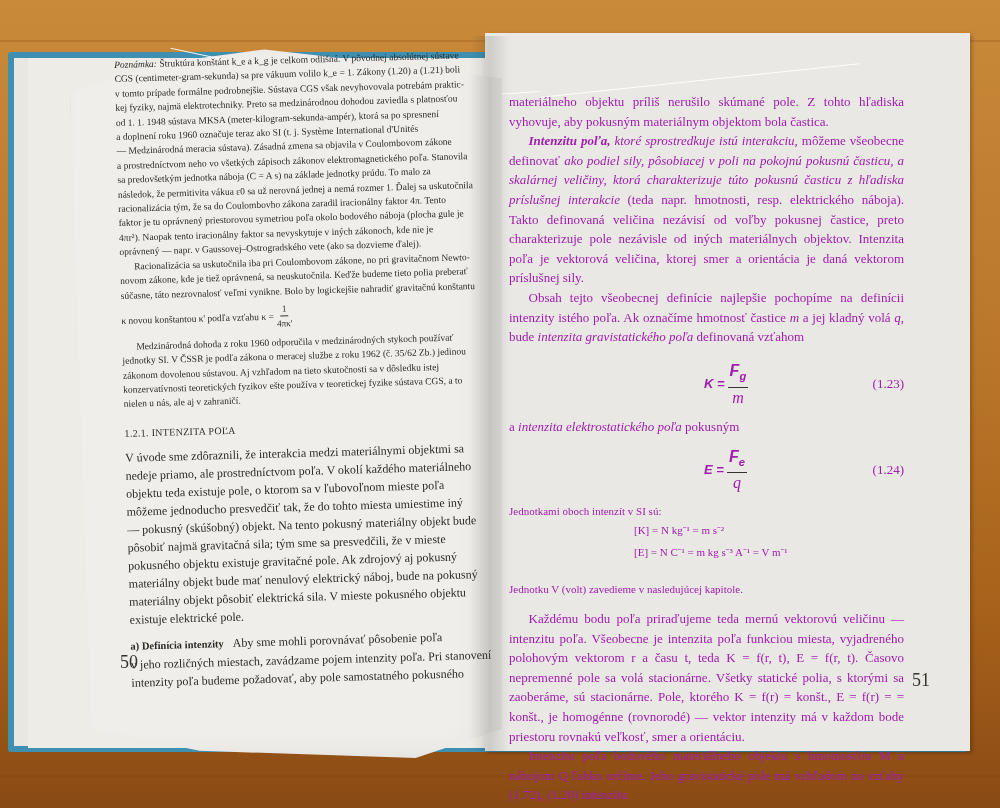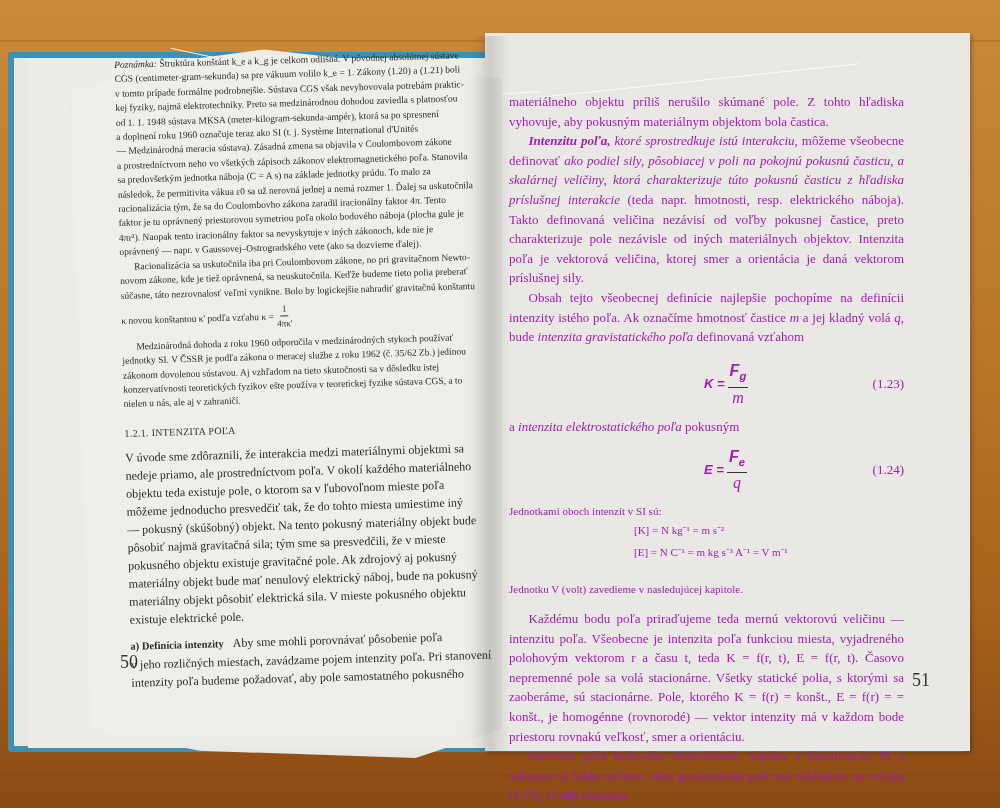--- a/index.html
+++ b/index.html
@@ -179,15 +179,15 @@
   </div>
 
   <p class="small" style="margin-top:4px">Jednotkami oboch intenzít v SI sú:</p>
   <div class="units">
     <div>[K] = N kg⁻¹ = m s⁻²</div>
     <div>[E] = N C⁻¹ = m kg s⁻³ A⁻¹ = V m⁻¹</div>
   </div>
   <p class="small" style="margin:18px 0 12px 0">Jednotku V (volt) zavedieme v nasledujúcej kapitole.</p>
 
   <p class="indent">Každému bodu poľa priraďujeme teda mernú vektorovú veličinu — intenzitu poľa. Všeobecne je intenzita poľa funkciou miesta, vyjadreného polohovým vektorom r a času t, teda K = f(r, t), E = f(r, t). Časovo nepremenné pole sa volá stacionárne. Všetky statické polia, s ktorými sa zaoberáme, sú stacionárne. Pole, ktorého K = f(r) = konšt., E = f(r) = = konšt., je homogénne (rovnorodé) — vektor intenzity má v každom bode priestoru rovnakú veľkosť, smer a orientáciu.</p>
-  <p class="indent">Intenzitu poľa bodového materiálneho objektu s hmotnosťou M a nábojom Q ľahko určíme. Jeho gravistatické pole má vzhľadom na vzťahy (1.23), (1.48) intenzitu</p>
+  <p class="indent">Intenzitu poľa bodového materiálneho objektu s hmotnosťou M a nábojom Q ľahko určíme. Jeho gravistatické pole má vzhľadom na vzťahy (1.72), (1.20) intenzitu</p>
 </div>
 <div class="page-num" style="left:912px;top:670px">51</div>
 
 </body></html>

